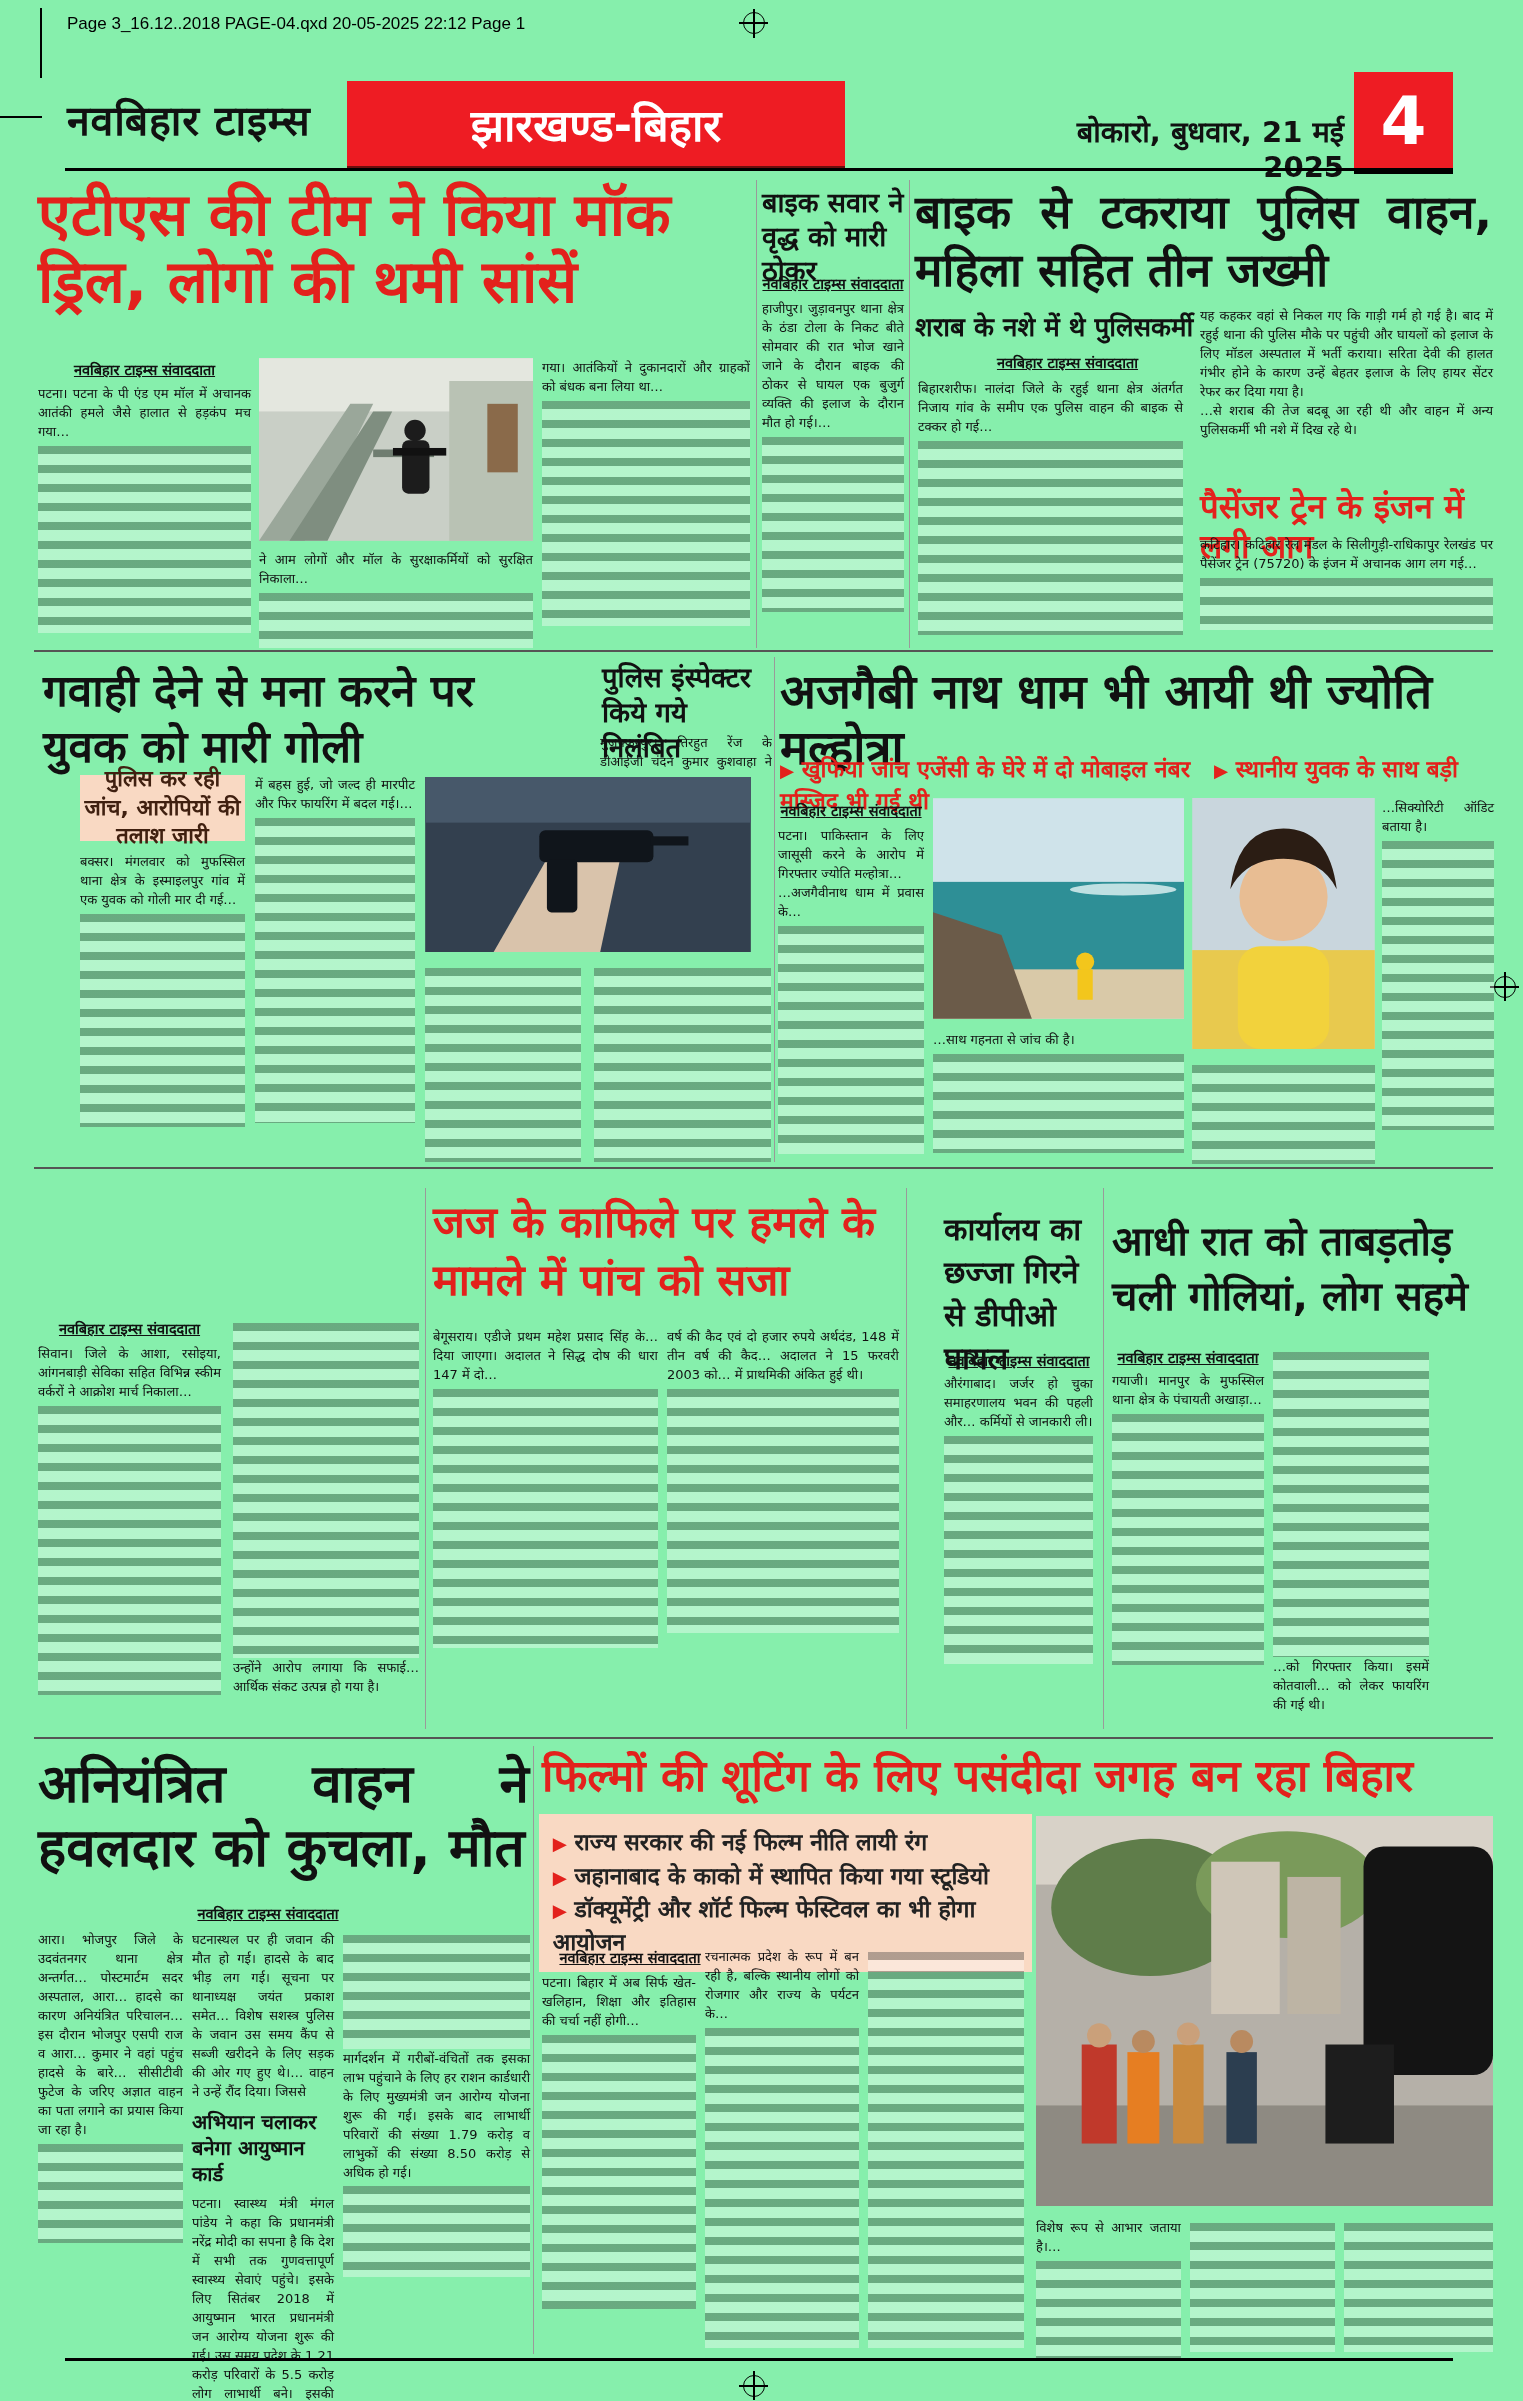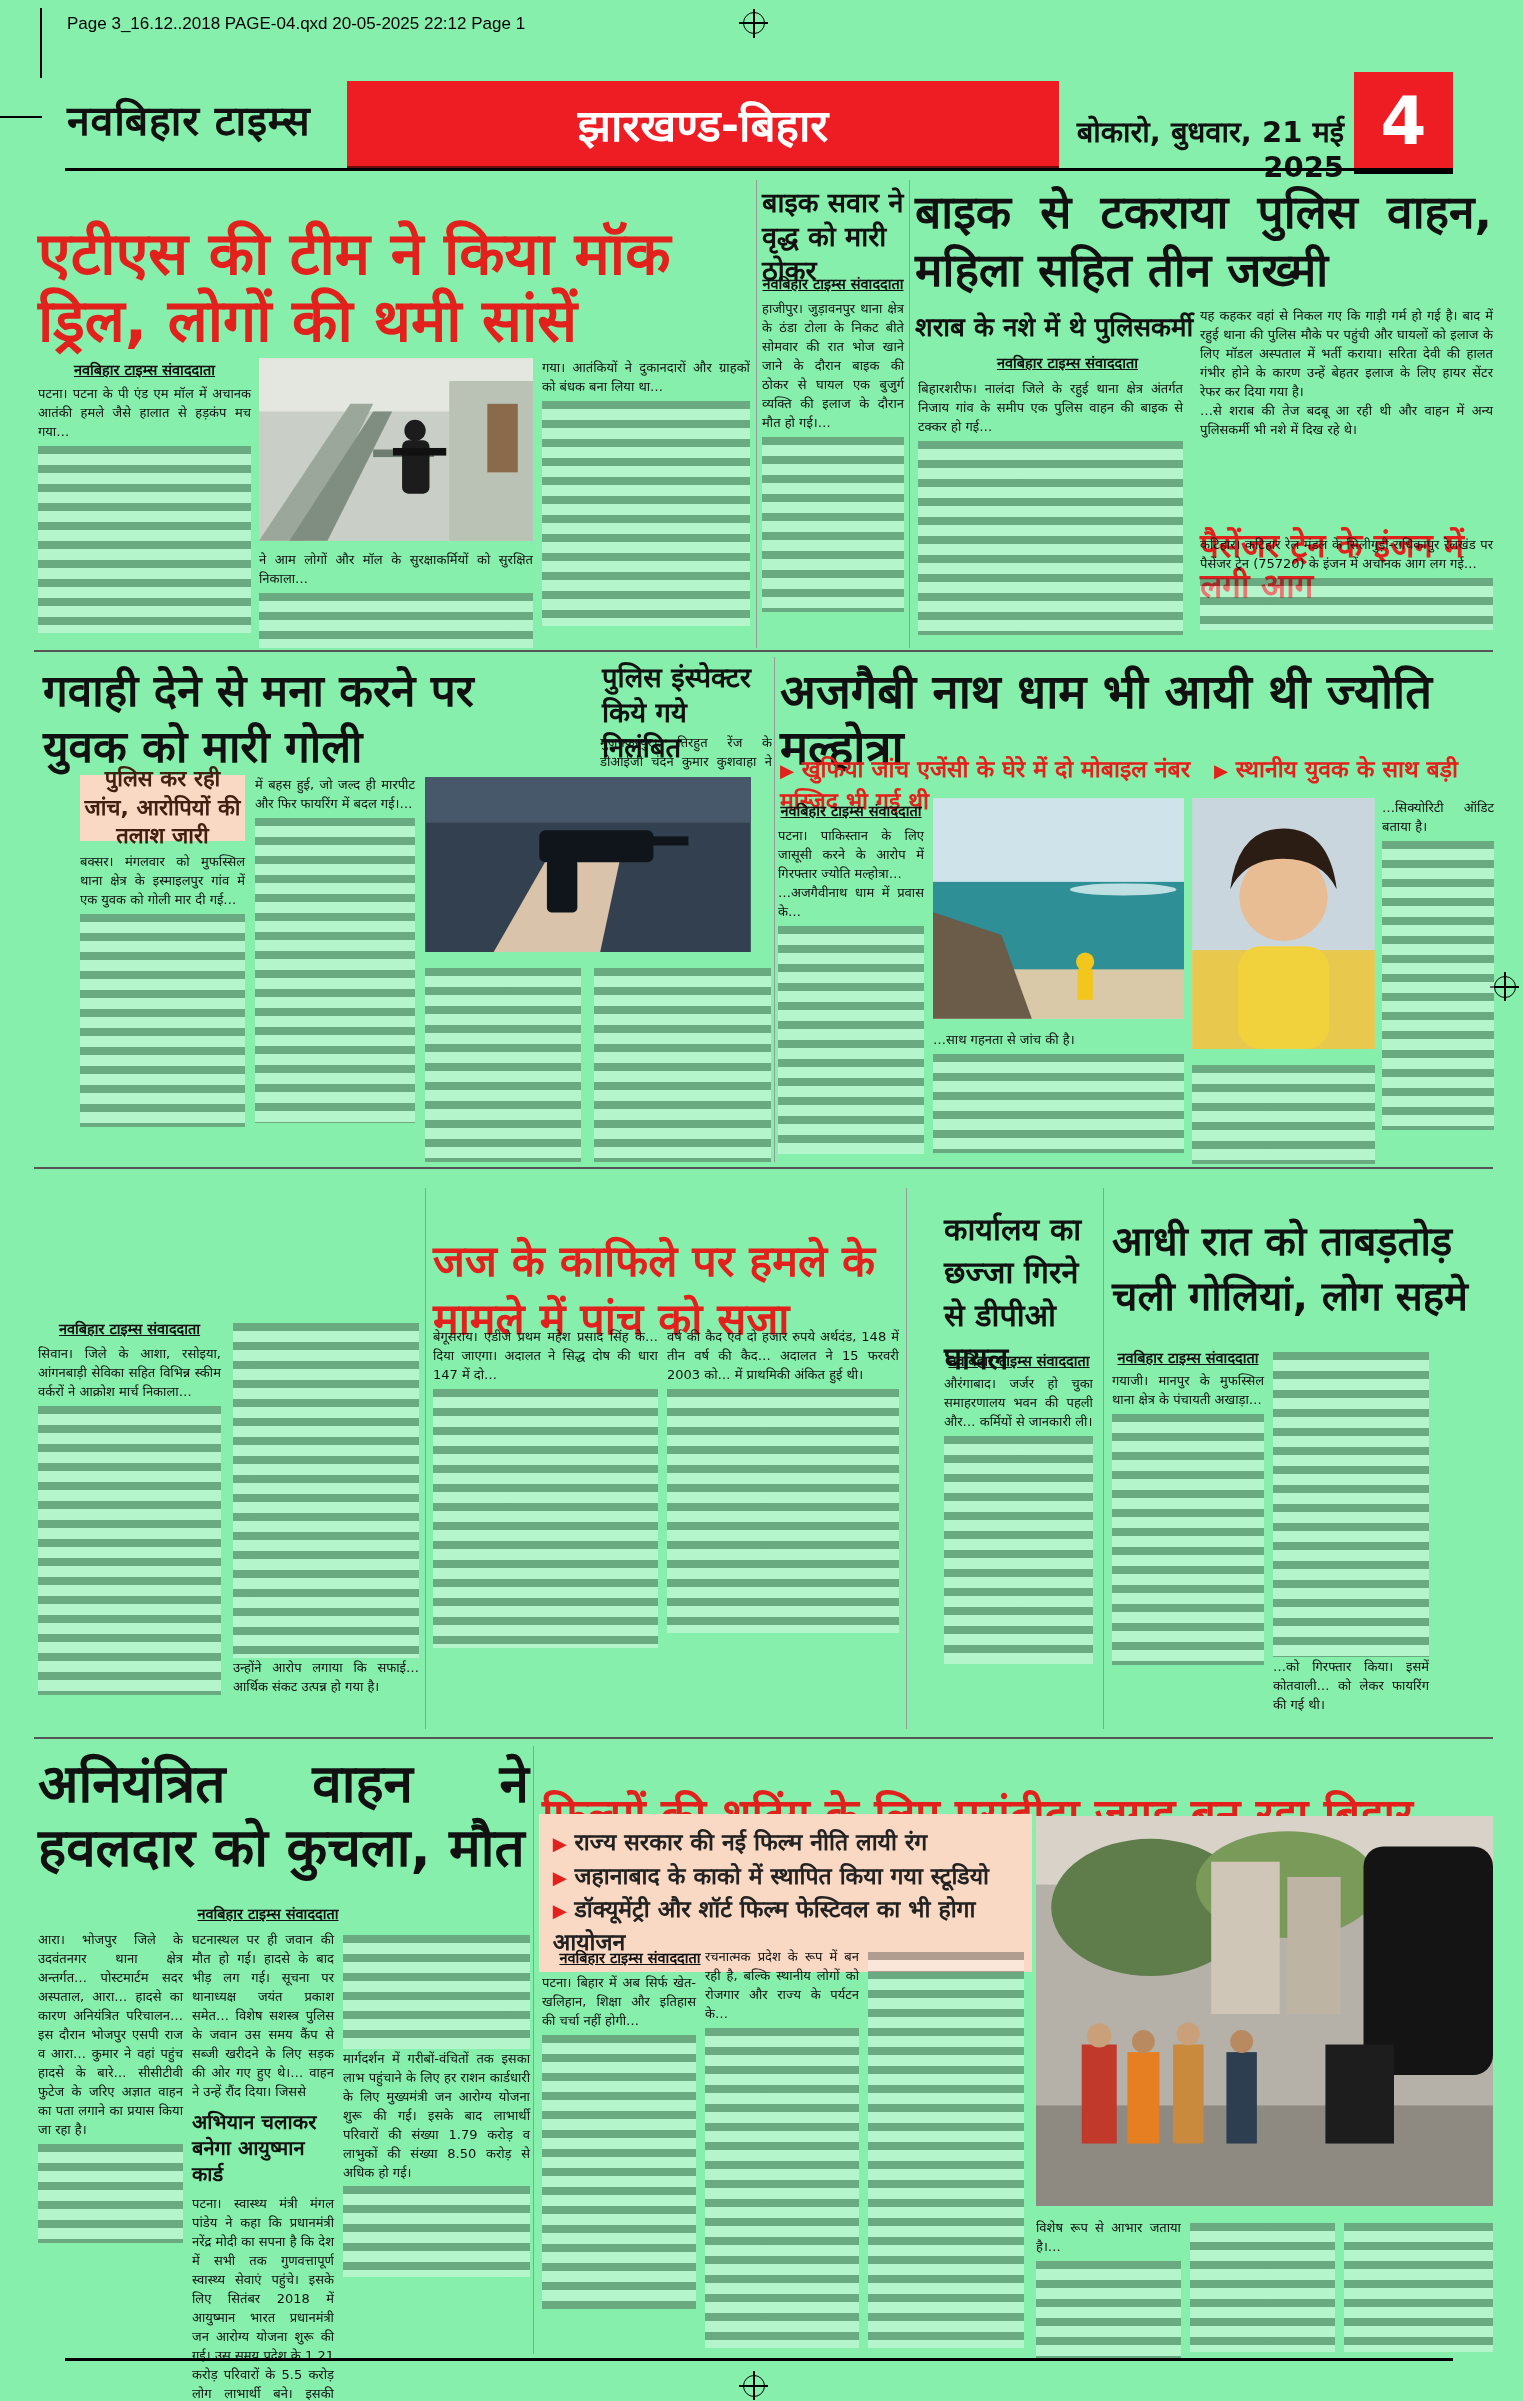--- a/index.html
+++ b/index.html
@@ -6,21 +6,21 @@
   .page{position:relative;width:1523px;height:2401px;background:#86efac;margin:0 auto;
         font-family:"DejaVu Sans",sans-serif;color:#111;overflow:hidden;}
   .abs{position:absolute;}
   .printline{font-family:"Liberation Sans",sans-serif;font-size:17px;color:#000;}
   .mast-name{font-size:41px;font-weight:bold;letter-spacing:0.8px;}
   .mast-box{background:#ee1c23;color:#fff;display:flex;align-items:center;justify-content:center;
             font-size:44px;font-weight:bold;border-bottom:3.8px solid #6d0d0d;}
   .mast-date{font-size:29px;font-weight:bold;text-align:right;}
   .mast-num{background:#ee1c23;color:#fff;display:flex;align-items:center;justify-content:center;
             font-size:66px;font-weight:bold;border-bottom:3px solid #000;}
-  .hl-red{color:#e3211c;margin-top:39px;}
+  .hl-red{color:#e3211c;}
   .hl{font-weight:bold;line-height:1.12;}
   .kicker{font-weight:bold;font-size:25px;}
   .arrow{color:#e3211c;font-size:0.8em;margin:0 7.6px 0 0;}
   .byline{font-weight:bold;font-size:14.5px;text-align:center;text-decoration:underline;}
   .body{font-size:13px;line-height:19px;text-align:justify;}
   .body p{margin:0;}
   .bold{font-weight:normal;}
   .greek{background:repeating-linear-gradient(180deg,#3a3a3a 0px,#3a3a3a 8.4px,#ffffff 8.4px,#ffffff 19px);
          opacity:.38;margin-top:4.6px;}
   .vrule{background:#9a9a9a;width:0.8px;}
@@ -42,21 +42,21 @@
 <div class="page">
 
   <div class="abs printline" style="left:67px;top:13.7px;">Page 3_16.12..2018 PAGE-04.qxd  20-05-2025  22:12  Page 1</div>
   <div class="abs" style="left:40px;top:7.6px;width:1.5px;height:70px;background:#000;"></div>
   <div class="abs" style="left:0;top:116px;width:42px;height:2.3px;background:#000;"></div>
   <div class="reg" style="left:743px;top:12.2px;"></div>
   <div class="reg" style="left:1494px;top:976px;"></div>
   <div class="reg" style="left:743px;top:2375px;"></div>
 
   <div class="abs mast-name" style="left:67px;top:91px;">नवबिहार टाइम्स</div>
-  <div class="abs mast-box" style="left:347px;top:81px;width:712px;height:85px;">झारखण्ड-बिहार</div>
+  <div class="abs mast-box" style="left:347px;top:81px;width:498px;height:85px;">झारखण्ड-बिहार</div>
   <div class="abs mast-date" style="left:1005px;top:111px;width:339px;">बोकारो, बुधवार, 21 मई 2025</div>
   <div class="abs mast-num" style="left:1354px;top:72px;width:99px;height:99px;">4</div>
   <div class="abs" style="left:65px;top:168px;width:1388px;height:3px;background:#000;"></div>
 
   <div class="abs hl hl-red" style="left:38px;top:181px;width:712px;font-size:59px;line-height:67px;">एटीएस की टीम ने किया मॉक ड्रिल, लोगों की थमी सांसें</div>
   <div class="abs byline" style="left:38px;top:359px;width:213px;">नवबिहार टाइम्स संवाददाता</div>
   <div class="abs body" style="left:38px;top:384px;width:213px;">
     <p>पटना। पटना के पी एंड एम मॉल में अचानक आतंकी हमले जैसे हालात से हड़कंप मच गया…</p>
     <div class="greek" style="height:187px;"></div>
   </div>

